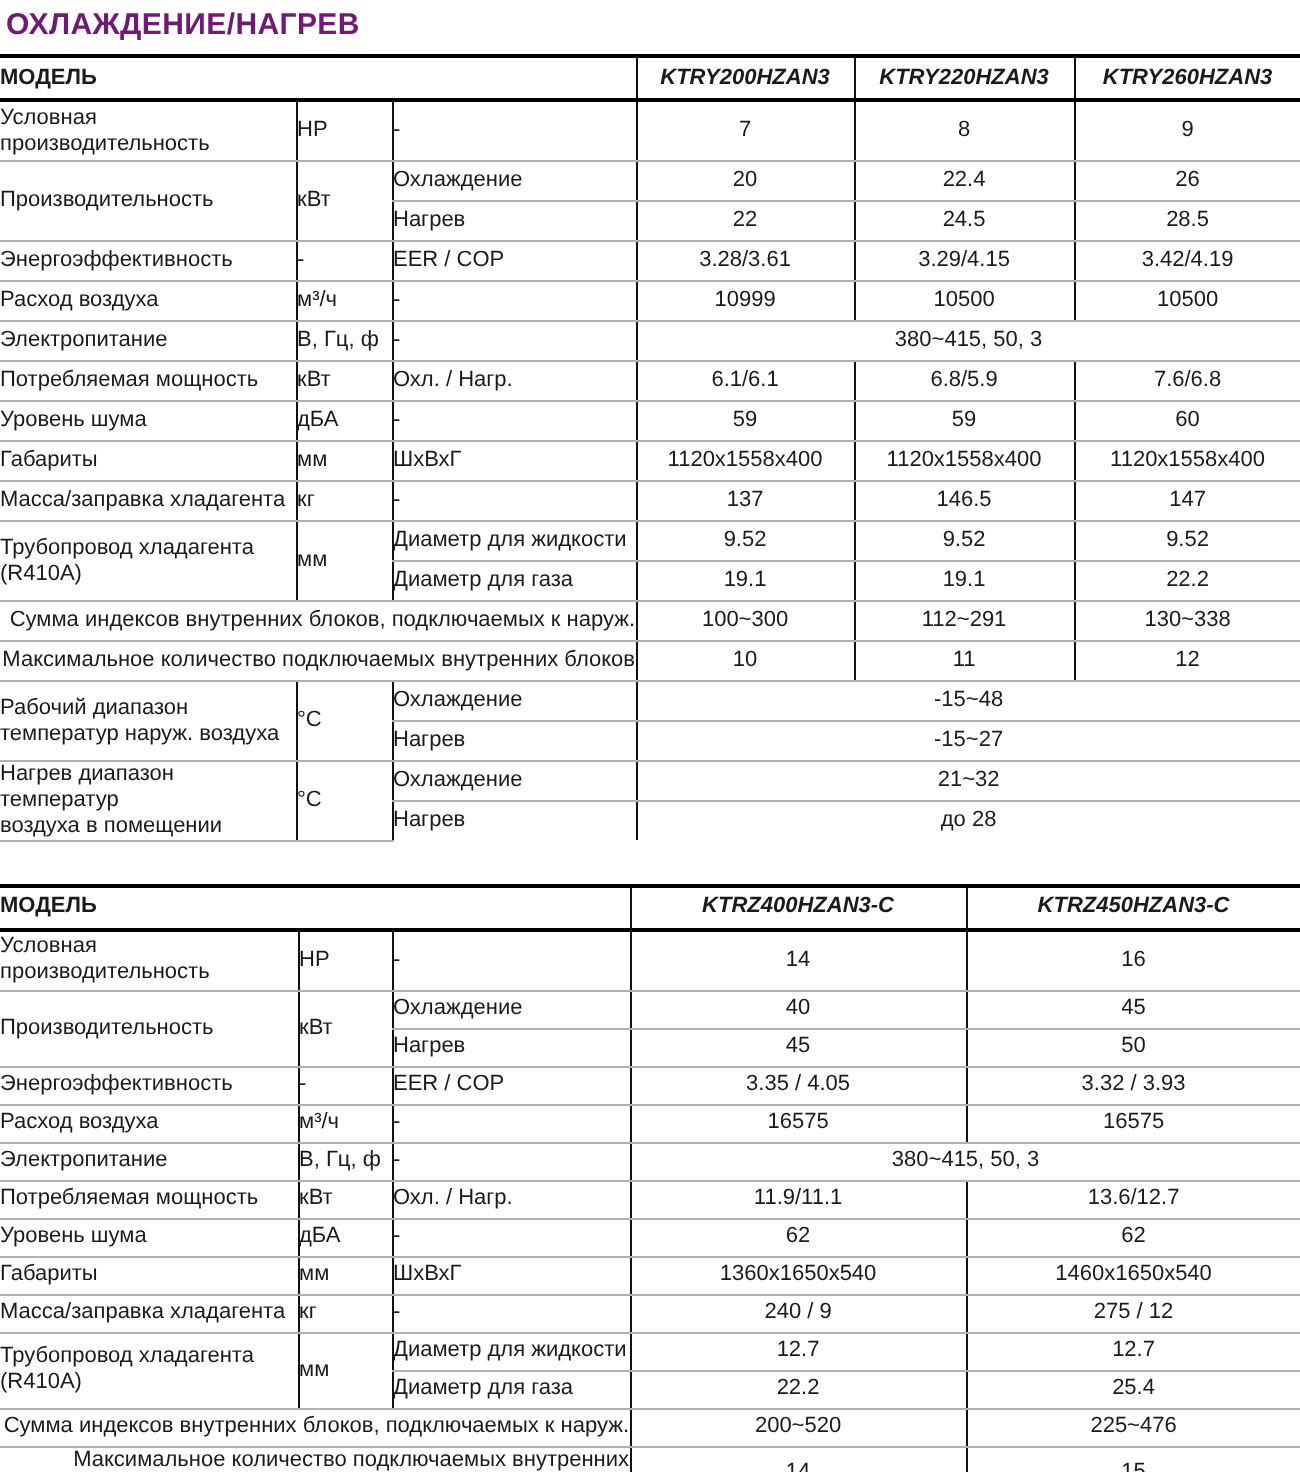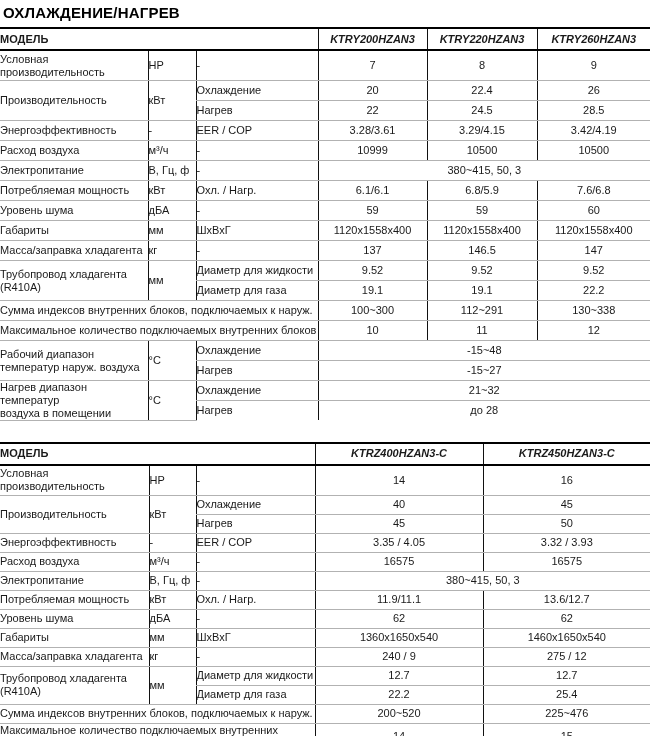--- a/index.html
+++ b/index.html
@@ -26,33 +26,33 @@
     height:20px;font-weight:bold;font-size:11px;margin-left:24px;
   }
   th.h-label{text-align:left;padding-left:5px;}
   th.h-model{text-align:center;border-left:1px solid #111;font-style:italic;}
   
   table.spec td{border-bottom:1px solid #b2b2b2;}
   .t1 td{height:19px;}
   .t2 td{height:18px;}
   tr.tall td{height:29px;}
   td.c-label{text-align:left;padding:1px 2px 1px 5px;white-space:pre-line;margin-left:35px;}
-  td.c-wide{padding-left:5px;white-space:normal;}
+  td.c-wide{padding-left:5px;white-space:normal;text-align:right;}
   td.c-unit{text-align:left;border-left:1px solid #111;}
   td.c-sub{text-align:left;padding-left:6px;border-left:1px solid #111;}
   td.c-val{text-align:center;border-left:1px solid #111;}
   
   .t1 tr.last-row td{border-bottom:none;}
   .t2{margin-top:21px;}
   .t1{margin-top:4px;}
 </style>
 </head>
 <body>
 
-<h1 class="page-title" style="color: #000000;">ОХЛАЖДЕНИЕ/НАГРЕВ</h1>
+<h1 class="page-title" style="color: #701a75;">ОХЛАЖДЕНИЕ/НАГРЕВ</h1>
 
 <div id="table-slot-0">
     <table class="spec t1">
       <colgroup>
         <col style="width: 148px;">
         <col style="width: 48px;">
         <col style="width: 122px;">
         <col style="width: 109px;">
         <col style="width: 110px;">
         <col style="width: 113px;">

